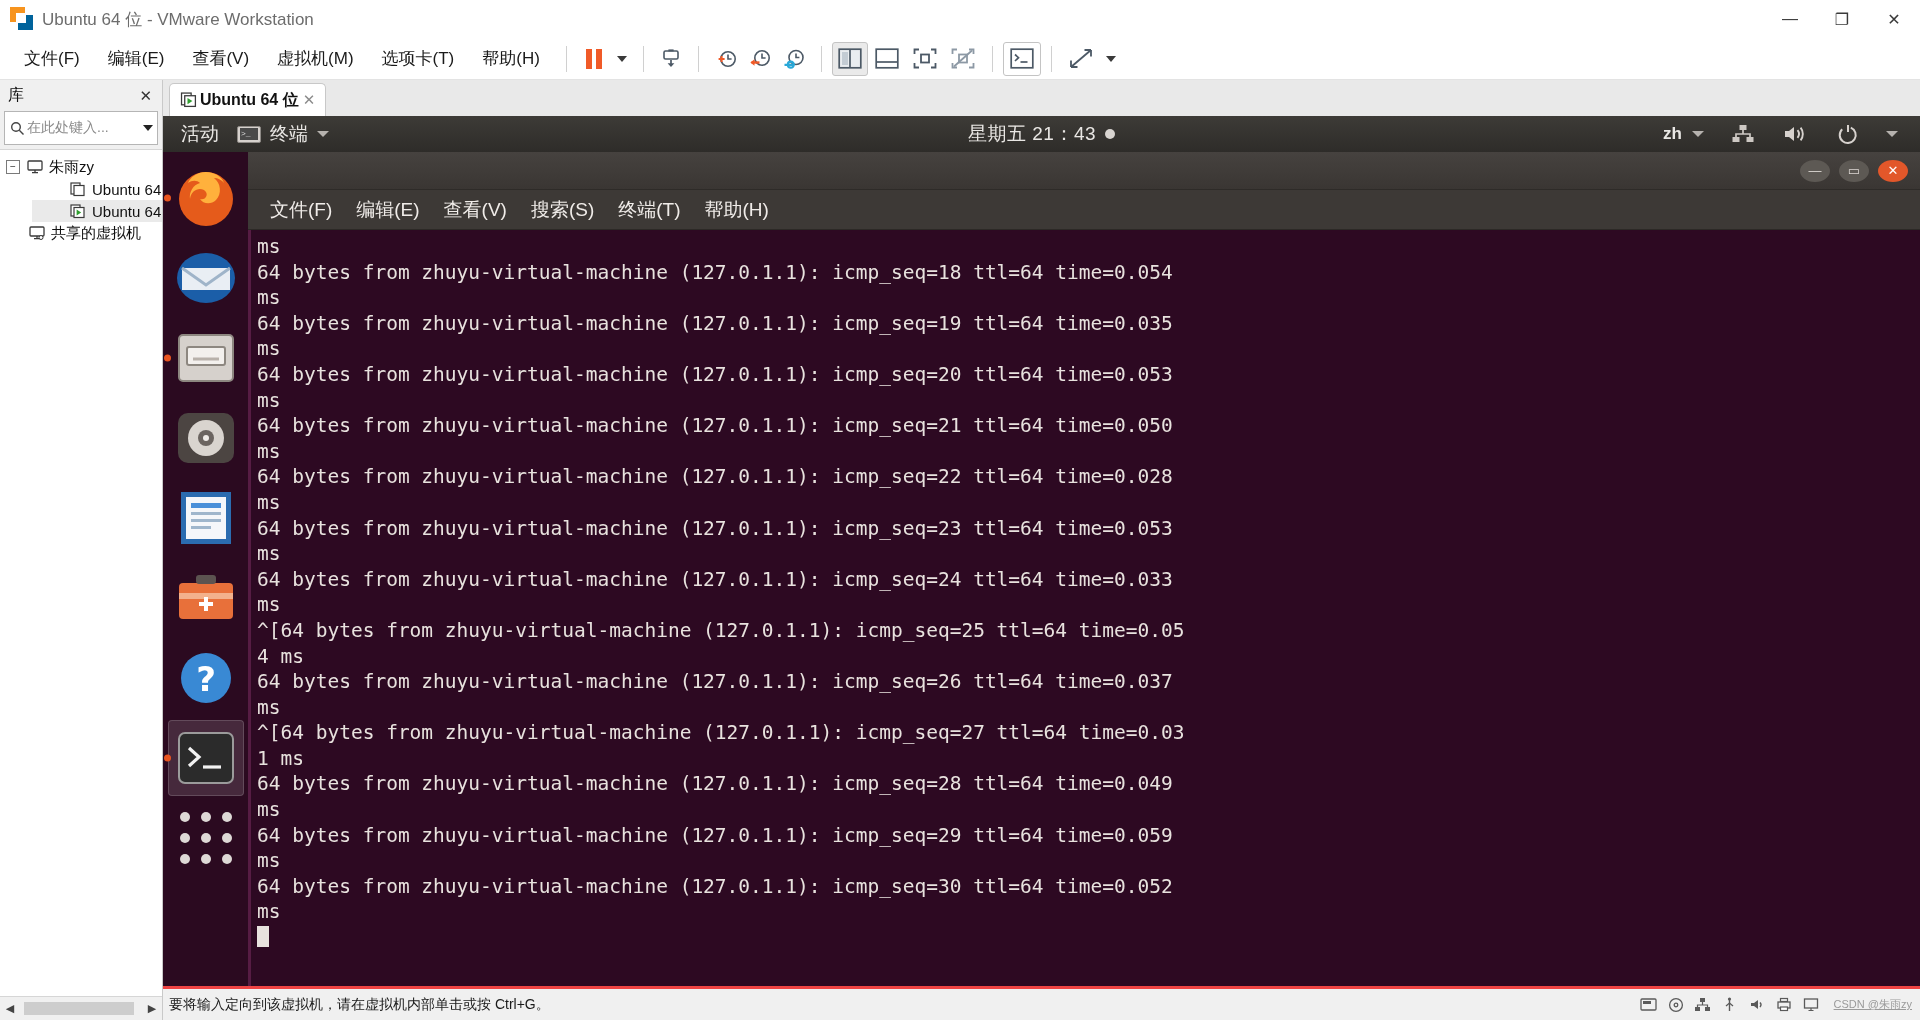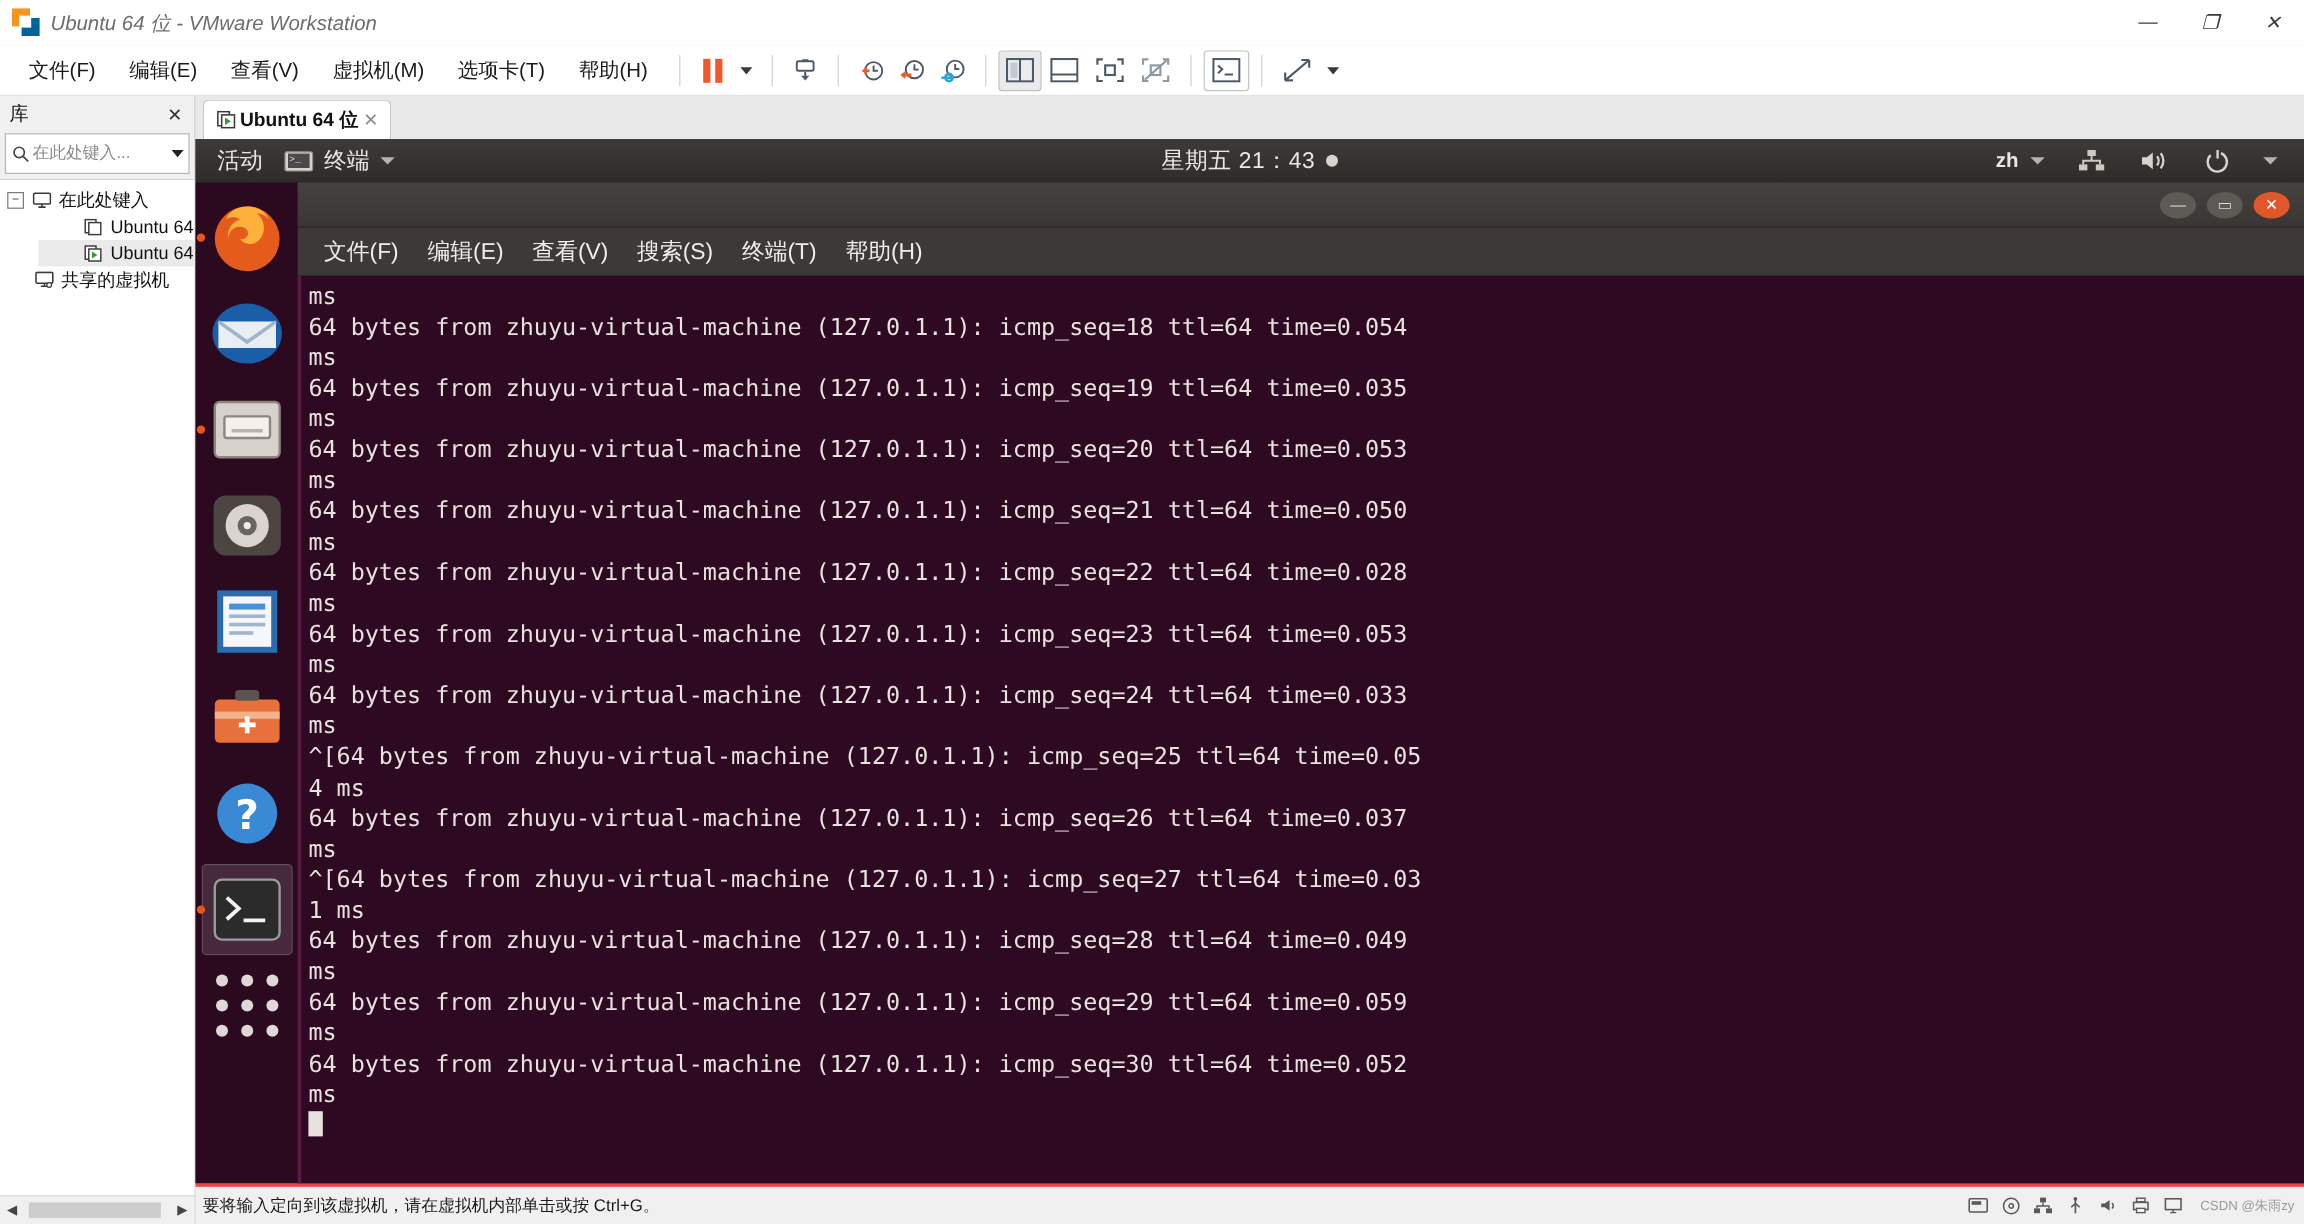--- a/index.html
+++ b/index.html
@@ -8,21 +8,21 @@
     font-family:"Liberation Sans", sans-serif;
     background:#ffffff;
     font-size:13px;
     -webkit-font-smoothing:antialiased;
   }
 
   
   #vmware-window{ width:1920px; height:1020px; display:flex; flex-direction:column; background:#f0f0f0; }
 
   
-  .titlebar{ height:38px; background:#ffffff; display:flex; align-items:center; padding:0 0 0 10px; flex:none;font-style:italic; }
+  .titlebar{ height:38px; background:#ffffff; display:flex; align-items:center; padding:0 0 0 10px; flex:none; }
   .titlebar .logo{ width:24px; height:24px; position:relative; flex:none; margin-right:8px; }
   .titlebar .logo .sq1{ position:absolute; left:0; top:0; width:15px; height:15px; background:#f7941e; }
   .titlebar .logo .sq2{ position:absolute; left:8px; top:8px; width:15px; height:15px; background:#00639c; }
   .titlebar .logo .sq3{ position:absolute; left:6px; top:6px; width:10px; height:10px; background:#ffffff; }
   .titlebar .title{ font-size:17px; color:#6d6d6d; font-weight:400; }
   .titlebar .spacer{ flex:1; }
   .wbtn{ width:52px; height:38px; display:flex; align-items:center; justify-content:center; color:#3a3a3a; font-size:16px; }
 
   
   .menubar{ height:42px; background:#ffffff; display:flex; align-items:center; padding-left:12px; flex:none; border-bottom:1px solid #e3e3e3; }
@@ -107,21 +107,21 @@
   .term-menu .mi{ font-size:19px; color:#f0ece9; white-space:nowrap; }
   .term-body{ flex:1; background:#2d0922; padding:4px 0 0 6px; overflow:hidden; position:relative; border-left:3px solid #561c43; }
   .tline{ font-family:"DejaVu Sans Mono","Liberation Mono", monospace; font-size:19.5px; line-height:25.6px; color:#e8e2de; white-space:pre; letter-spacing:0px; }
   .cursor{ display:inline-block; width:12px; height:21px; background:#e8e2de; vertical-align:-3px; }
 
   
   .statusbar{ height:34px; background:#f0f0f0; display:flex; align-items:center; padding:0 8px 0 6px; flex:none; border-top:3px solid #ef4444; }
   .statusbar .stxt{ font-size:14px; color:#1a1a1a; white-space:nowrap; }
   .statusbar .sright{ margin-left:auto; display:flex; align-items:center; gap:7px; }
   .sbicon{ width:20px; height:20px; display:flex; align-items:center; justify-content:center; }
-  .wm{ font-size:11px; color:#9a9a9a; margin-left:6px; }
+  .wm{ font-size:11px; color:#9a9a9a; margin-left:6px;text-decoration:underline; }
 </style>
 </head>
 <body>
 
 <div id="vmware-window">
 
   <div class="titlebar">
     <span class="logo">
       <i class="sq1"></i>
         <i class="sq2"></i>
@@ -264,21 +264,21 @@
       </div>
       <div class="lib-tree">
         <div class="tnode">
           <span class="exp">−</span>
           <span class="tico">
             <svg width="16" height="14" viewBox="0 0 16 14">
                 <rect x="1" y="1" width="14" height="9" rx="1" fill="none" stroke="#3a3a3a" stroke-width="1.3"></rect>
                 <path d="M5 12.6h6M8 10v2.6" stroke="#3a3a3a" stroke-width="1.3"></path>
               </svg>
           </span>
-          <span>在此处键入</span>
+          <span>朱雨zy</span>
         </div>
         <div class="tnode lvl2">
           <span class="tico">
             <svg width="16" height="15" viewBox="0 0 16 15">
               <rect x="1" y="1" width="9" height="11" fill="#fff" stroke="#3a3a3a" stroke-width="1.2"></rect>
               <rect x="4" y="3.5" width="10" height="10" fill="#fff" stroke="#3a3a3a" stroke-width="1.2"></rect>
             </svg>
           </span>
           <span>Ubuntu 64</span>
         </div>

